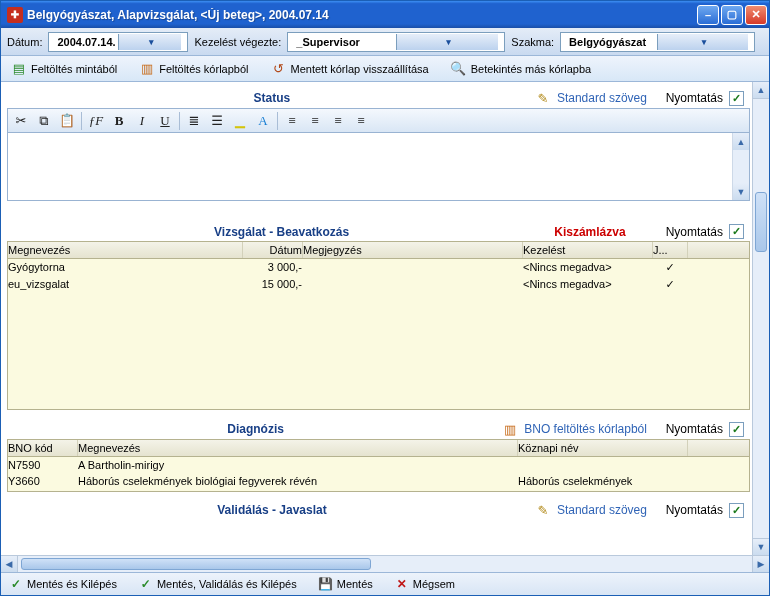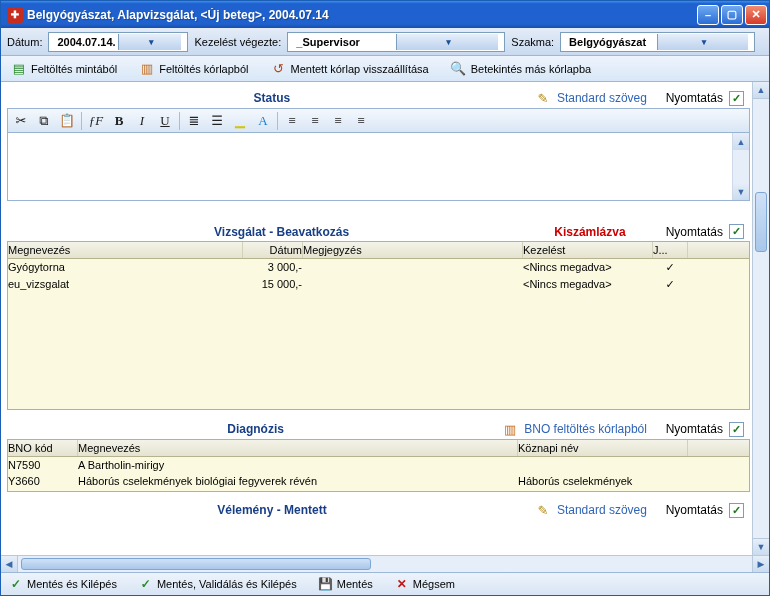--- a/index.html
+++ b/index.html
@@ -229,21 +229,21 @@
           </div>
           <div class="grow">
             <div class="col" style="width:70px">Y3660</div>
             <div class="col" style="width:440px">Háborús cselekmények biológiai fegyverek révén</div>
             <div class="col" style="width:170px">Háborús cselekmények</div>
           </div>
         </div>
       </div>
 
       <div class="section-head" style="margin-top:6px">
-        <span class="title">Vélemény - Mentett</span>
+        <span class="title">Validálás - Javaslat</span>
         <span class="extra">
           <span class="ic" style="color:#b28a1a">✎</span>
           <a>Standard szöveg</a>
           &nbsp;&nbsp;
           <span>Nyomtatás</span>
           <span class="chk">✓</span>
         </span>
       </div>
 
     </div>

